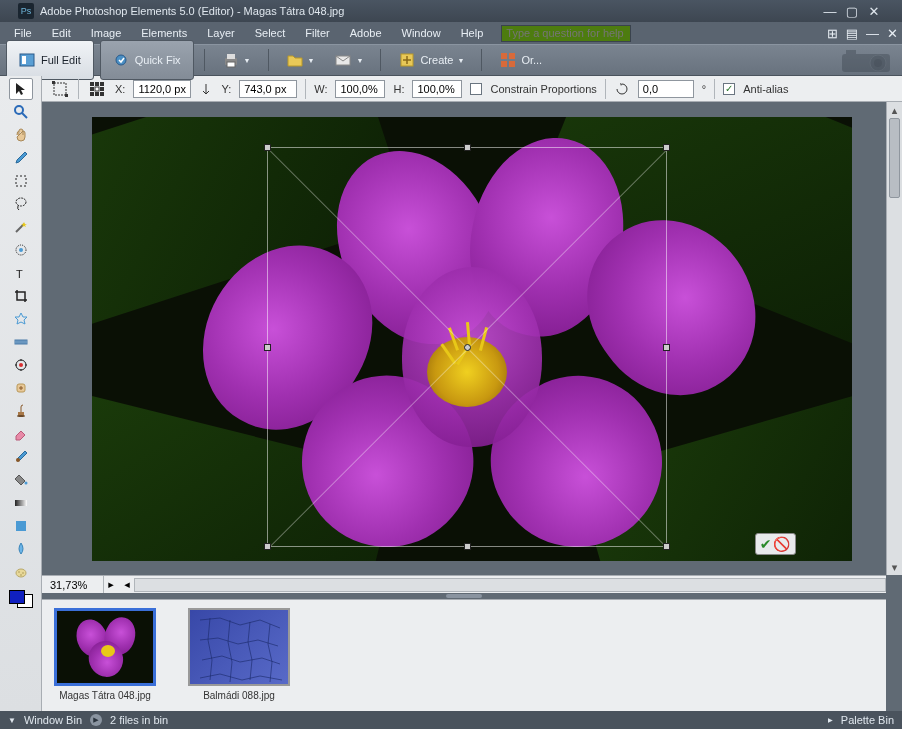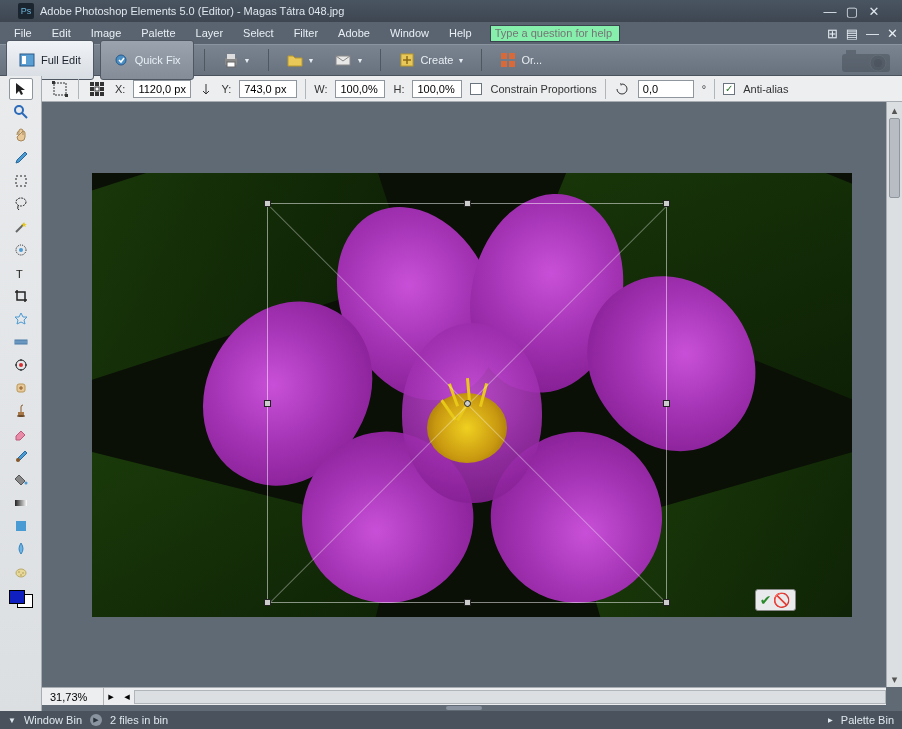--- a/index.html
+++ b/index.html
@@ -7,21 +7,21 @@
 
 
 .title-bar { height: 22px; background: linear-gradient(#4a5562, #3d4651); display: flex; align-items: center; padding: 0 18px; color: #dfe6ed; }
 .title-bar .logo { width: 16px; height: 16px; margin-right: 6px; background: #1a2530; border-radius: 2px; display: flex; align-items: center; justify-content: center; font-size: 9px; color: #6db3d8; }
 .title-bar .title { flex: 1; }
 .title-bar .win-btn { width: 20px; height: 16px; margin-left: 2px; color: #dfe6ed; display: flex; align-items: center; justify-content: center; cursor: pointer; font-size: 13px; }
 
 
 .menu-bar { height: 22px; background: #5a6470; display: flex; align-items: center; padding: 0 4px; color: #e8eef4; }
 .menu-item { padding: 3px 10px; cursor: pointer; }
-.help-input { margin-left: 8px; height: 17px; width: 130px; background: #86efac; border: 1px solid #3a434d; padding: 0 4px; font-size: 11px; }
+.help-input { margin-left: 8px; height: 17px; width: 130px; background: #4d7c0f; border: 1px solid #3a434d; padding: 0 4px; font-size: 11px; }
 .menu-right { margin-left: auto; display: flex; gap: 8px; align-items: center; }
 .menu-right span { cursor: pointer; font-size: 13px; }
 
 
 .mode-bar { height: 32px; background: linear-gradient(#7a8490, #68727e); border-top: 1px solid #8a94a0; border-bottom: 1px solid #4a535d; display: flex; align-items: center; padding: 0 6px; gap: 6px; }
 .mode-tab { height: 40px; padding: 0 12px; display: flex; align-items: center; gap: 6px; border: 1px solid #4f5862; border-radius: 3px; cursor: pointer; color: #1a222b; }
 .mode-tab.active { background: linear-gradient(#f0f3f6, #d8dde3); }
 .mode-tab.inactive { background: linear-gradient(#9aa3ae, #838c97); color: #e8eef4; }
 .mode-icon { width: 16px; height: 14px; }
 .tb-sep { width: 1px; height: 22px; background: #4f5862; margin: 0 4px; }
@@ -100,21 +100,21 @@
   <div class="title">Adobe Photoshop Elements 5.0 (Editor) - Magas Tátra 048.jpg</div>
   <div class="win-btn">—</div>
   <div class="win-btn">▢</div>
   <div class="win-btn">✕</div>
 </div>
 
 <div class="menu-bar">
   <div class="menu-item">File</div>
   <div class="menu-item">Edit</div>
   <div class="menu-item">Image</div>
-  <div class="menu-item">Palette</div>
+  <div class="menu-item">Elements</div>
   <div class="menu-item">Layer</div>
   <div class="menu-item">Select</div>
   <div class="menu-item">Filter</div>
   <div class="menu-item">Adobe</div>
   <div class="menu-item">Window</div>
   <div class="menu-item">Help</div>
   <input class="help-input" placeholder="Type a question for help" style="">
   <div class="menu-right">
     <span>⊞</span>
     <span>▤</span>
@@ -431,20 +431,41 @@
         </div>
       <div class="info-arrow">▸</div>
       <div class="info-arrow" style="margin-left:2px;">◂</div>
       <div style="flex:1; background:#dcdfe2; height:14px; border:1px solid #b0b5ba;"></div>
     </div>
 
     <div class="splitter">
         <div class="grip"></div>
       </div>
 
+    <div class="photo-bin">
+      <div class="thumb-item selected">
+        <div class="thumb-img">
+          <div class="petal" style="left:20px; top:8px; width:30px; height:38px; transform:rotate(-20deg);"></div>
+          <div class="petal" style="left:48px; top:6px; width:30px; height:38px; transform:rotate(15deg);"></div>
+          <div class="petal" style="left:32px; top:30px; width:34px; height:36px; transform:rotate(160deg);"></div>
+          <div style="position:absolute; left:44px; top:34px; width:14px; height:12px; background:#e8c818; border-radius:50%;"></div>
+        </div>
+        <div class="thumb-label">Magas Tátra 048.jpg</div>
+      </div>
+      <div class="thumb-item">
+        <div class="thumb-img" style="background:linear-gradient(135deg,#3848a8,#586ac8);">
+          <svg width="102" height="78" viewBox="0 0 102 78">
+              <g stroke="#1a2868" stroke-width="0.6" fill="none">
+                <path d="M10 10 L30 8 L50 15 L70 10 L90 18 M10 30 L28 28 L48 34 L68 30 L88 36 M12 50 L32 46 L50 52 L72 48 L90 54 M10 68 L30 64 L52 70 L70 66 L92 70 M20 8 L18 30 L22 50 L20 70 M40 10 L38 32 L42 52 L40 72 M60 12 L58 32 L62 50 L60 70 M80 14 L78 34 L82 52 L80 72"></path>
+              </g>
+            </svg>
+        </div>
+        <div class="thumb-label">Balmádi 088.jpg</div>
+      </div>
+    </div>
   </div>
 </div>
 
 <div class="bottom-bar">
   <span class="tri">▼</span>
   <span>Window Bin</span>
   <span class="play">▶</span>
   <span>2 files in bin</span>
   <div class="r">
     <span class="tri" style="transform:rotate(90deg); display:inline-block;">▲</span>

